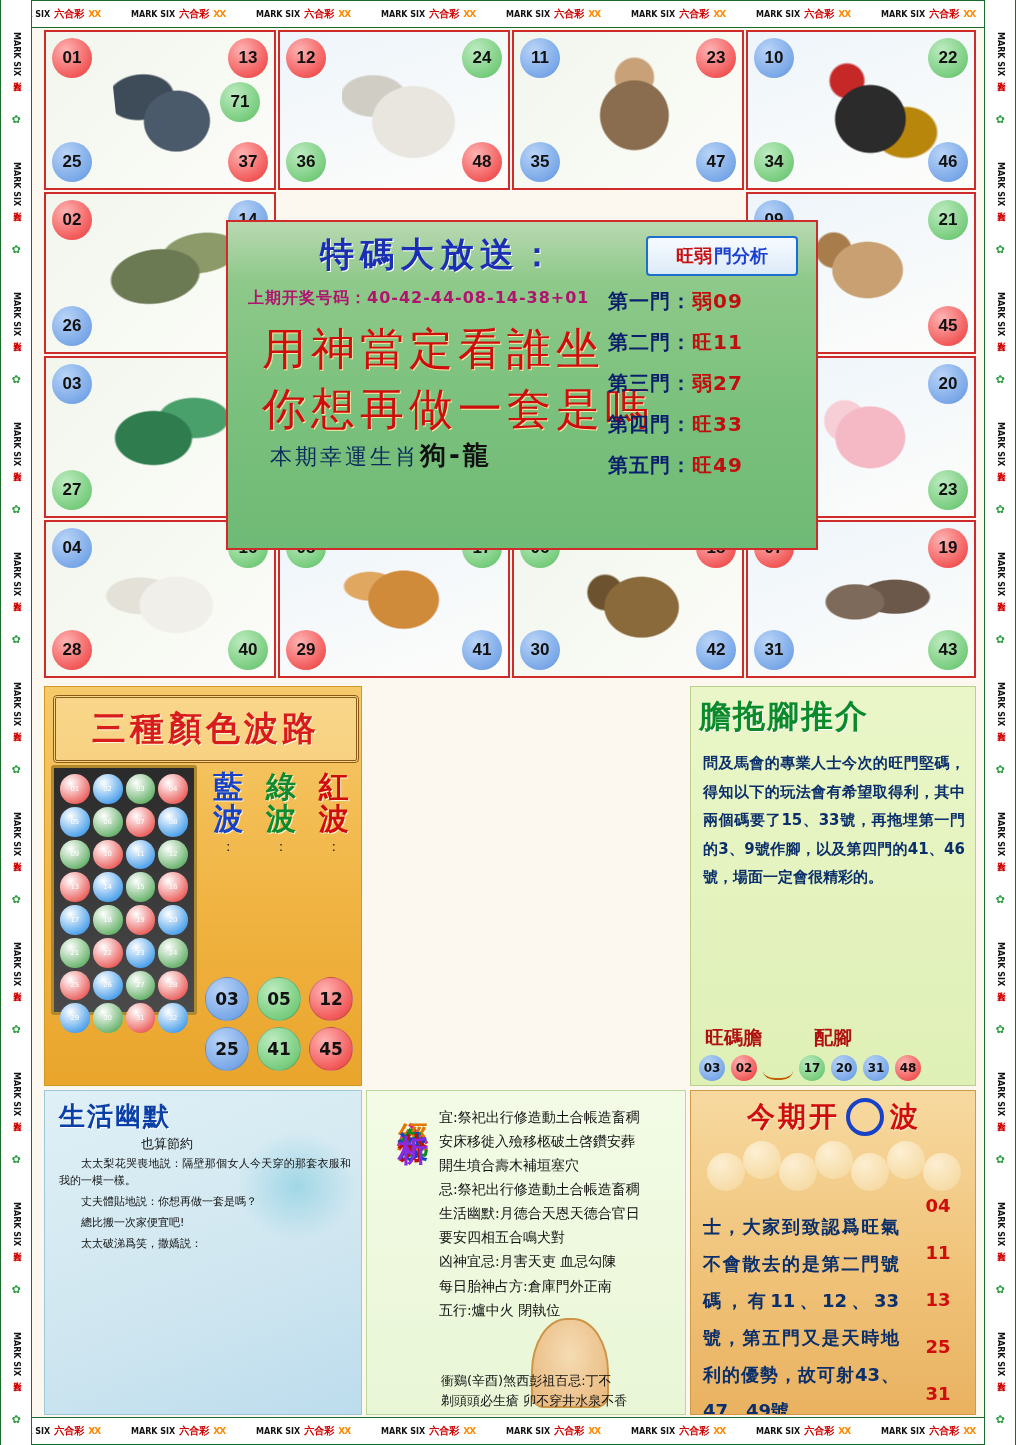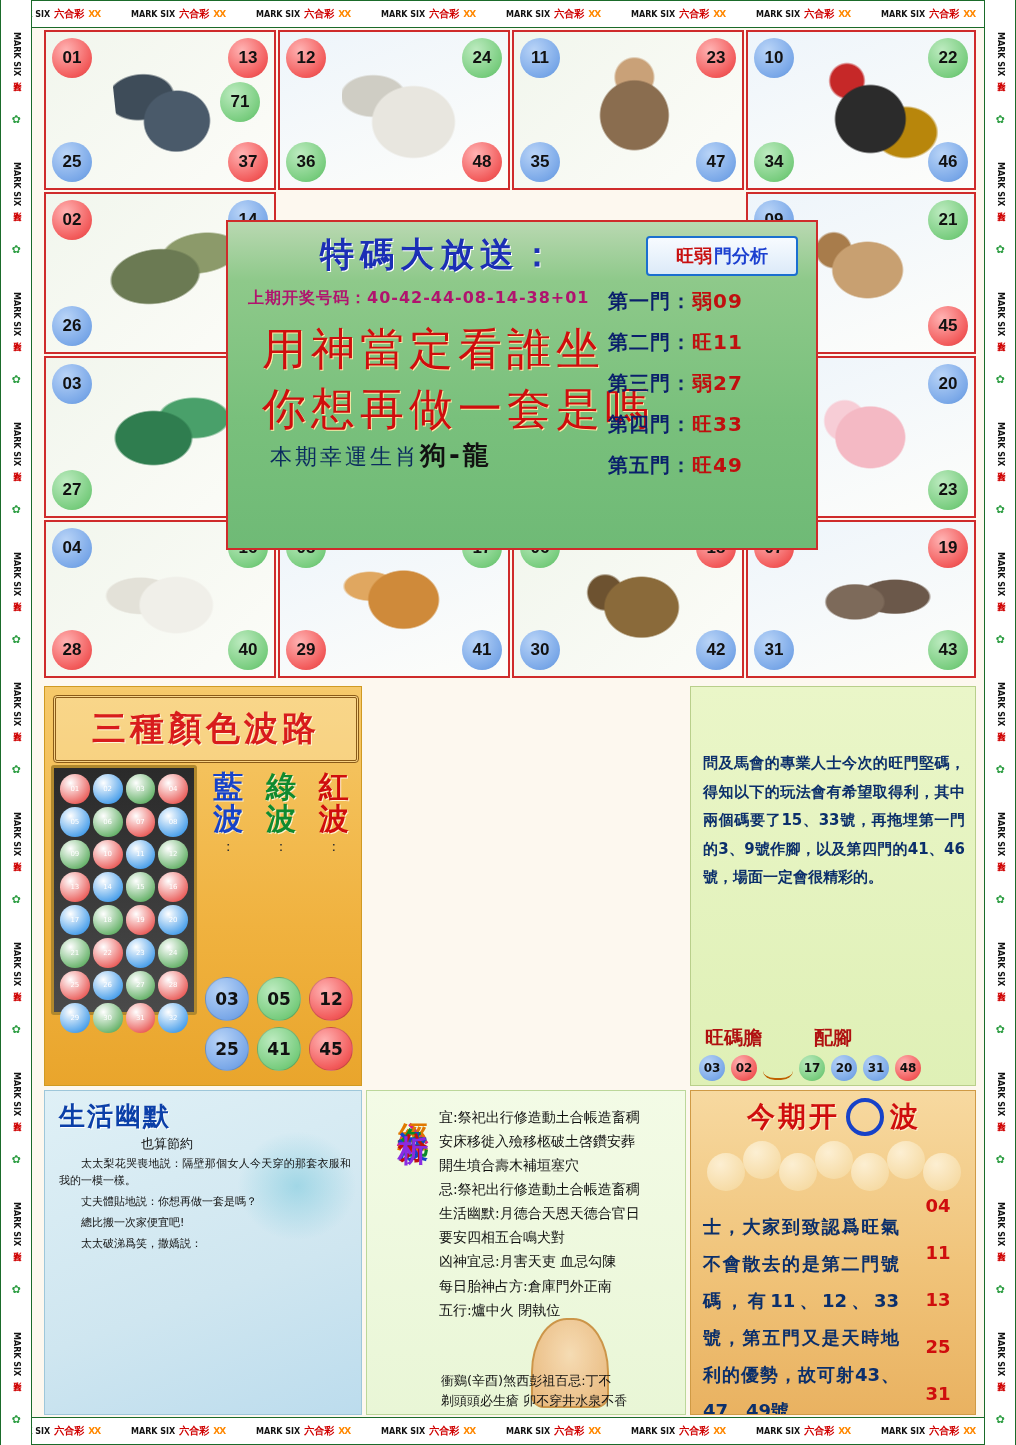--- a/index.html
+++ b/index.html
@@ -710,20 +710,21 @@
           <div class="wrow">
             <div class="sball c-blue">25</div>
             <div class="sball c-green">41</div>
             <div class="sball c-red">45</div>
           </div>
         </div>
     </div>
 
 
     <div class="p-rec">
+      <div class="rec-title">膽拖腳推介</div>
       <div class="rec-text">問及馬會的專業人士今次的旺門堅碼，得知以下的玩法會有希望取得利，其中兩個碼要了15、33號，再拖埋第一門的3、9號作腳，以及第四門的41、46號，場面一定會很精彩的。</div>
       <div class="rec-sub">
         <span class="s1">旺碼膽</span>
         <span class="s2">配腳</span>
       </div>
       <div class="rec-balls" id="recballs">
           <div class="mball c-blue">03</div>
           <div class="mball c-red">02</div>
           <div class="curve"></div>
           <div class="mball c-green">17</div>

